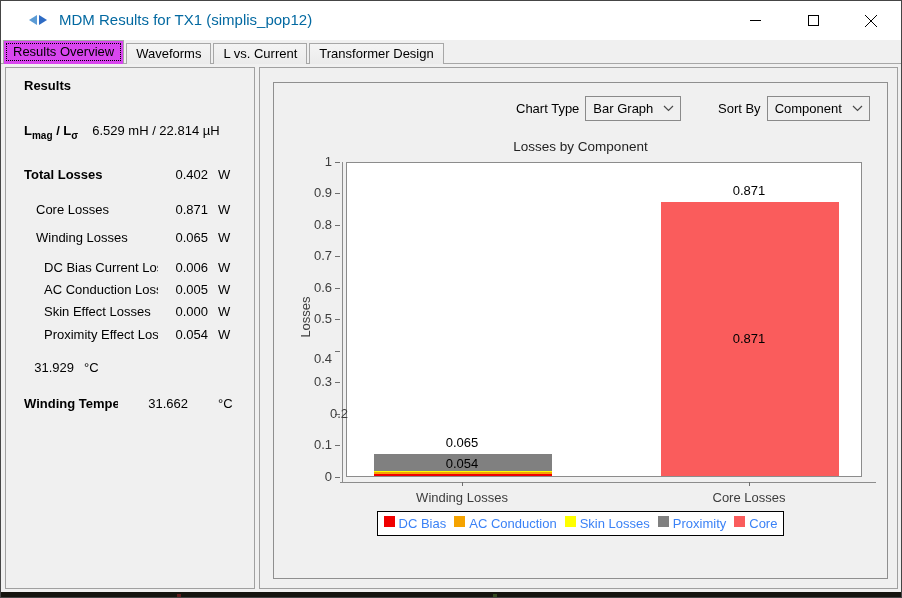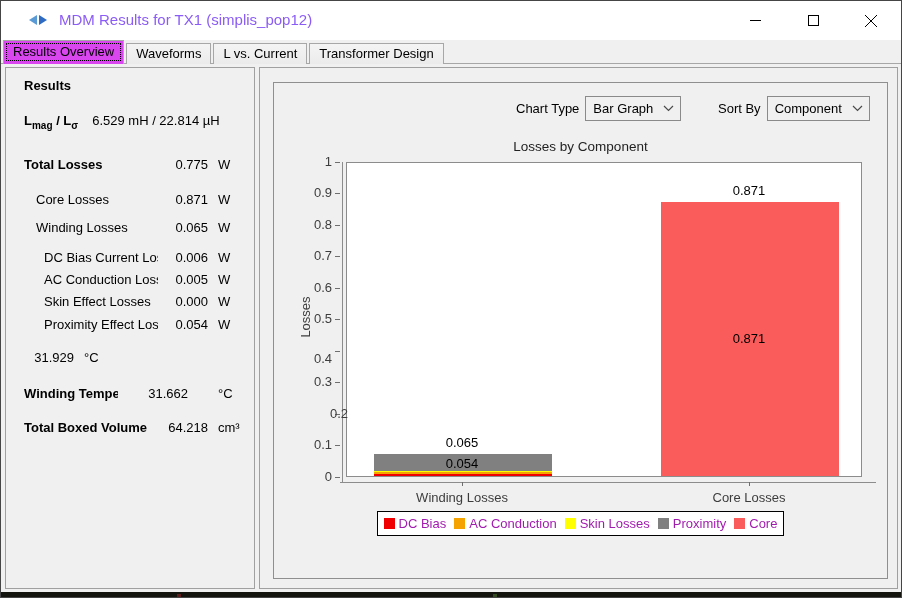--- a/index.html
+++ b/index.html
@@ -8,21 +8,21 @@
 
   .window { position:absolute; left:0; top:0; width:902px; height:598px;
             background:#f0f0f0; border:1px solid #454545; overflow:hidden; }
 
   
   .titlebar { position:absolute; left:0; top:0; width:100%; height:39px; background:#ffffff; }
   .app-icon { position:absolute; left:28px; top:13px; width:20px; height:12px; }
   .app-icon .tri { position:absolute; top:1px; width:0; height:0; }
   .tri-l { left:0; border-top:5px solid transparent; border-bottom:5px solid transparent; border-right:8px solid #5b9bd5; }
   .tri-r { left:10px; border-top:5px solid transparent; border-bottom:5px solid transparent; border-left:8px solid #2e6bc4; }
-  .win-title { position:absolute; left:58px; top:10px; font-size:15px; color:#8b5cf6; white-space:nowrap; }
+  .win-title { position:absolute; left:58px; top:10px; font-size:15px; color:#0369a1; white-space:nowrap; }
   .win-controls { position:absolute; right:1px; top:0; height:39px; display:flex; }
   .win-btn { width:58px; height:39px; display:flex; align-items:center; justify-content:center; }
   .win-btn svg { display:block; }
 
   
   .tabbar { position:absolute; left:2px; top:39px; width:898px; height:24px; display:flex; align-items:flex-end; }
   .tabbar::after { content:""; position:absolute; left:-2px; right:-2px; bottom:0; height:1px; background:#a7a7a7; }
   .tab { position:relative; height:21px; line-height:20px; padding:0 9px; margin-right:2px;
          background:linear-gradient(#f4f4f4,#ebebeb); border:1px solid #a7a7a7; border-bottom:none;
          white-space:nowrap; z-index:1; }
@@ -31,21 +31,21 @@
   
   .left-panel { position:absolute; left:4px; top:66px; width:250px; height:522px;
                 background:#f0f0f0; border:1px solid #a0a0a0; padding:0 10px 0 18px; }
   .right-panel { position:absolute; left:258px; top:66px; width:639px; height:522px;
                  background:#f0f0f0; border:1px solid #a0a0a0; }
   .chart-box { position:absolute; left:13px; top:14px; width:615px; height:497px;
                background:#f0f0f0; border:1px solid #8f8f8f; }
 
   
   .res-heading { padding-top:10px; font-weight:bold; height:28px; }
-  .lmag-row { margin-top:17px; height:20px; display:flex; align-items:baseline; white-space:nowrap; }
+  .lmag-row { margin-top:27px; height:20px; display:flex; align-items:baseline; white-space:nowrap; }
   .lmag-label { font-weight:bold; }
   .lmag-label sub { font-size:10px; font-weight:bold; }
   .lmag-value { margin-left:14px; }
   .res-rows { margin-top:23px; }
   .res-row { display:flex; align-items:baseline; height:18px; line-height:18px; white-space:nowrap; }
   .res-row .lbl { flex:1; overflow:hidden; }
   .res-row .val { width:50px; text-align:right; }
   .res-row .unit { width:36px; padding-left:10px; }
   .res-row.bold .lbl { font-weight:bold; }
   .ind-1 { padding-left:12px; } .ind-2 { padding-left:20px; }
@@ -71,21 +71,21 @@
   .ylabel { position:absolute; left:2px; top:226px; width:60px; height:16px; text-align:center;
             color:#3d3d3d; transform:rotate(-90deg); }
   .bar-seg { position:absolute; }
   .bar-total { position:absolute; width:180px; text-align:center; color:#000; }
   .bar-inside { position:absolute; width:180px; text-align:center; color:#000; }
 
   
   .legend { position:absolute; left:0; right:0; top:428px; display:flex; justify-content:center; }
   .legend-box { display:flex; align-items:center; background:#ffffff; border:1px solid #000;
                 padding:3px 6px; height:25px; }
-  .legend-item { display:flex; align-items:center; margin-right:8px; white-space:nowrap; color:#a21caf; }
+  .legend-item { display:flex; align-items:flex-start; margin-right:8px; white-space:nowrap; color:#3b82f6; }
   .legend-item:last-child { margin-right:0; }
   .legend-swatch { width:11px; height:11px; margin-right:4px; }
 
   
   .desktop-strip { position:absolute; left:0; top:591px; width:902px; height:7px; background:#14140e; }
   .speck { position:absolute; top:2px; width:4px; height:3px; }
 </style>
 </head>
 <body>
 
@@ -126,21 +126,21 @@
 
   <div class="left-panel">
     <div class="res-heading">Results</div>
     <div class="lmag-row">
       <span class="lmag-label"><span>L</span><sub>mag</sub><span> / </span><span>L</span><sub>σ</sub></span>
       <span class="lmag-value">6.529 mH / 22.814 µH</span>
     </div>
     <div class="res-rows">
         <div class="res-row bold" style="margin-top: 0px;">
           <div class="lbl ind-0">Total Losses</div>
-          <div class="val">0.775</div>
+          <div class="val">0.402</div>
           <div class="unit">W</div>
         </div>
         <div class="res-row" style="margin-top: 17px;">
           <div class="lbl ind-1">Core Losses</div>
           <div class="val">0.871</div>
           <div class="unit">W</div>
         </div>
         <div class="res-row" style="margin-top: 10px;">
           <div class="lbl ind-1">Winding Losses</div>
           <div class="val">0.065</div>
@@ -167,25 +167,20 @@
           <div class="unit">W</div>
         </div>
         <div class="res-row bold" style="margin-top: 15px;">
           <div class="val">31.929</div>
           <div class="unit">°C</div>
         </div>
         <div class="res-row bold" style="margin-top: 18px; gap: 20px;">
           <div class="lbl ind-0">Winding Temperature</div>
           <div class="val">31.662</div>
           <div class="unit">°C</div>
-        </div>
-        <div class="res-row bold" style="margin-top: 16px;">
-          <div class="lbl ind-0">Total Boxed Volume</div>
-          <div class="val">64.218</div>
-          <div class="unit">cm³</div>
         </div>
       </div>
   </div>
 
   <div class="right-panel">
     <div class="chart-box">
 
       <div class="ctl-group" style="left:444px;">
         <span class="ctl-label">Sort By</span>
         <div class="combo">

